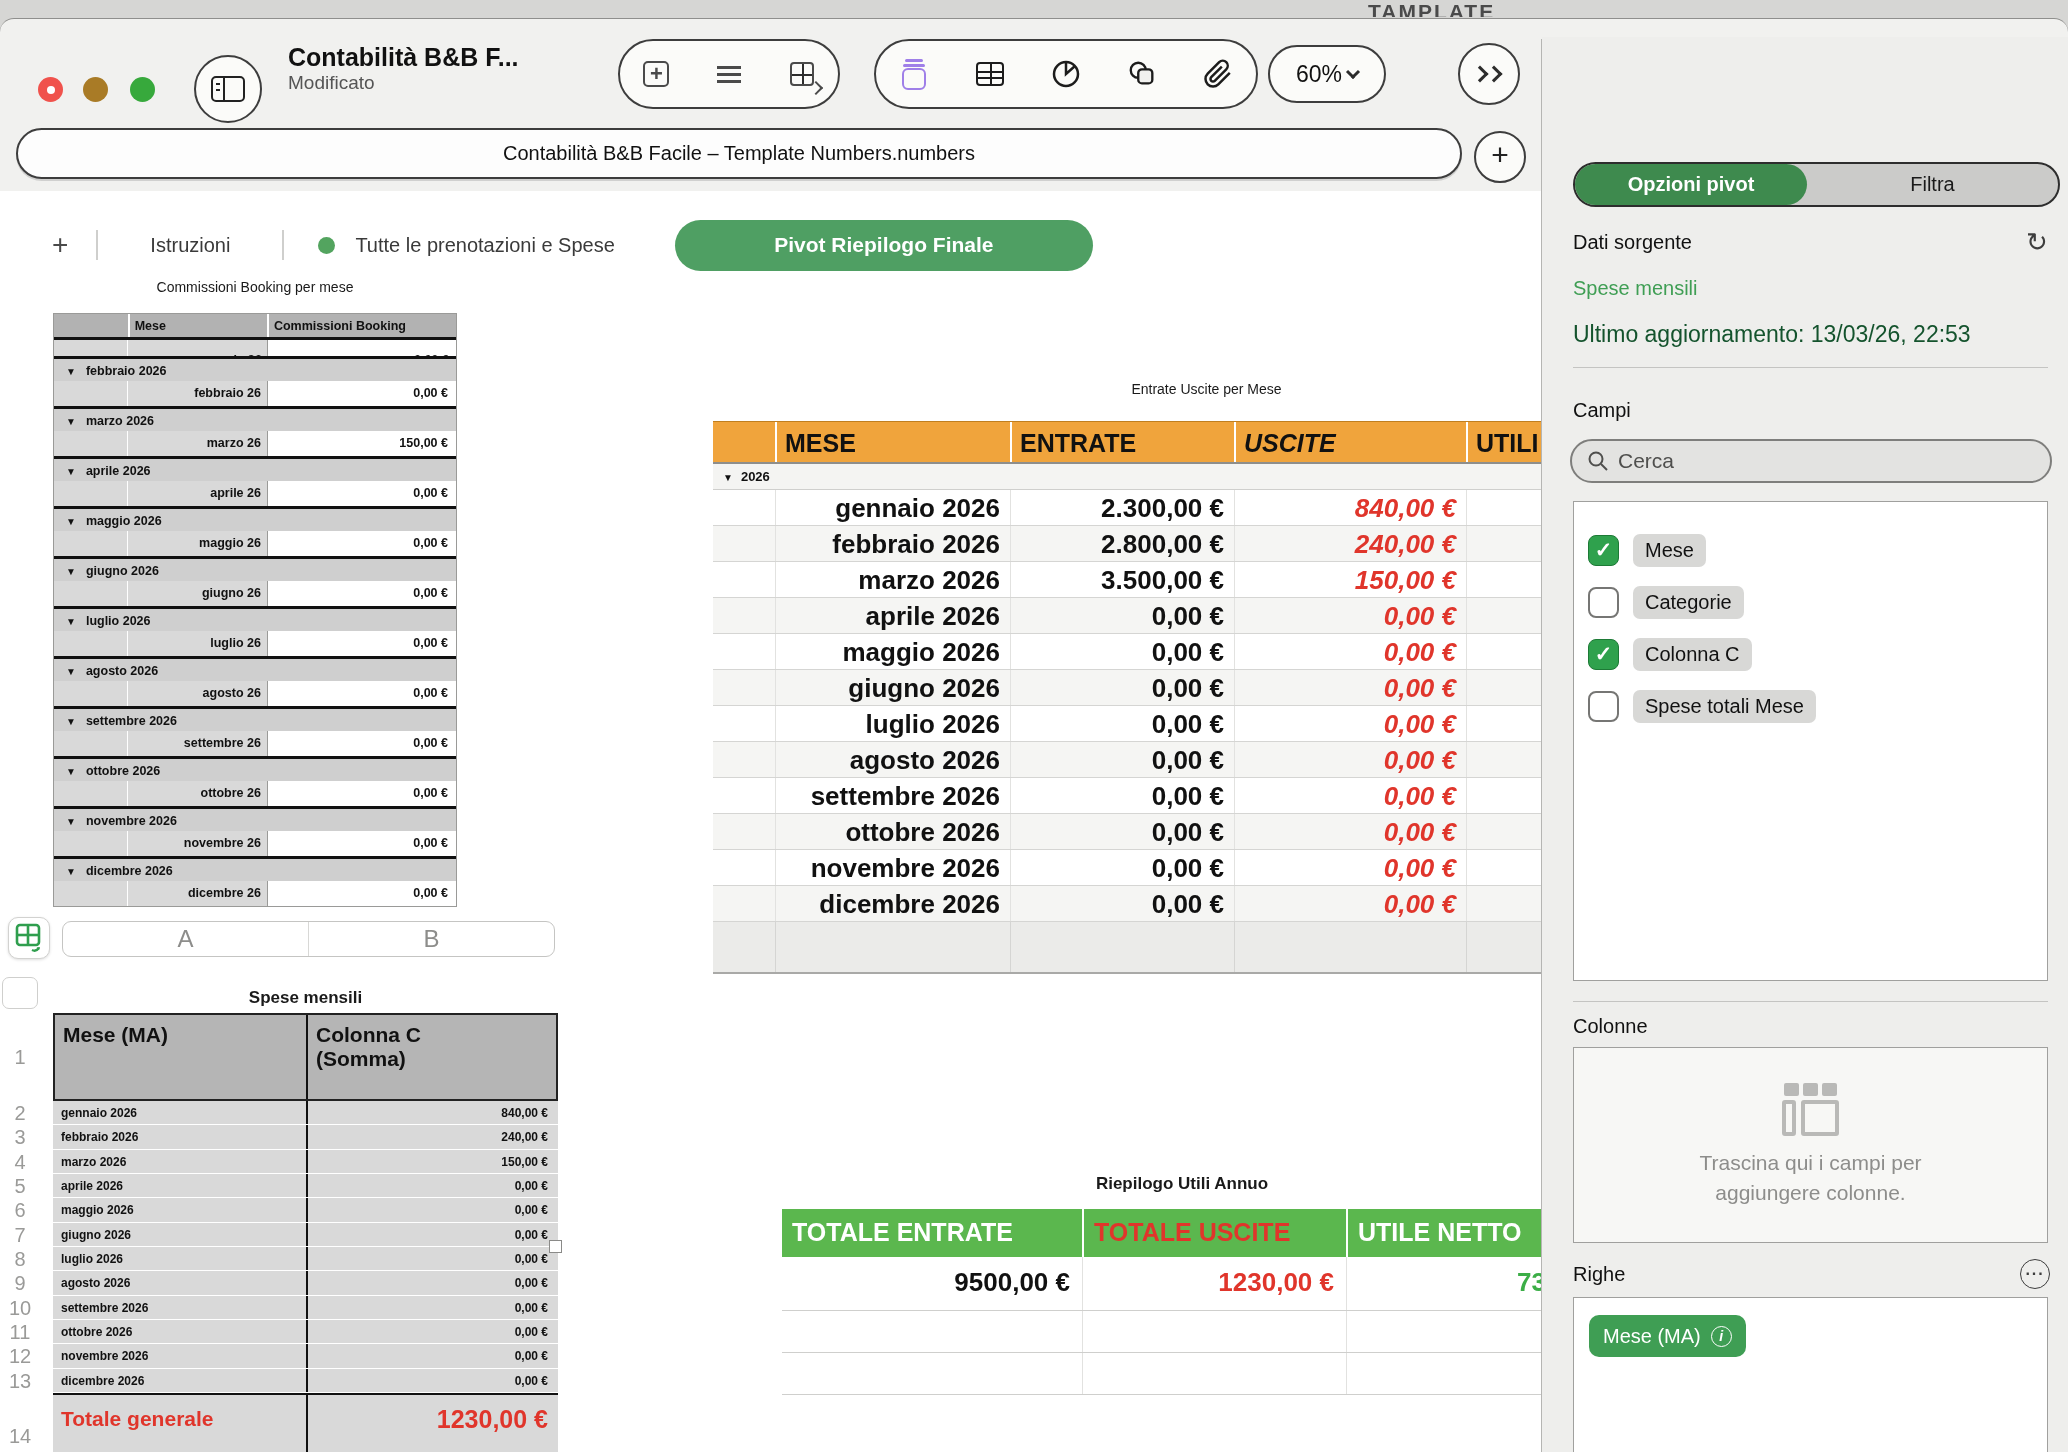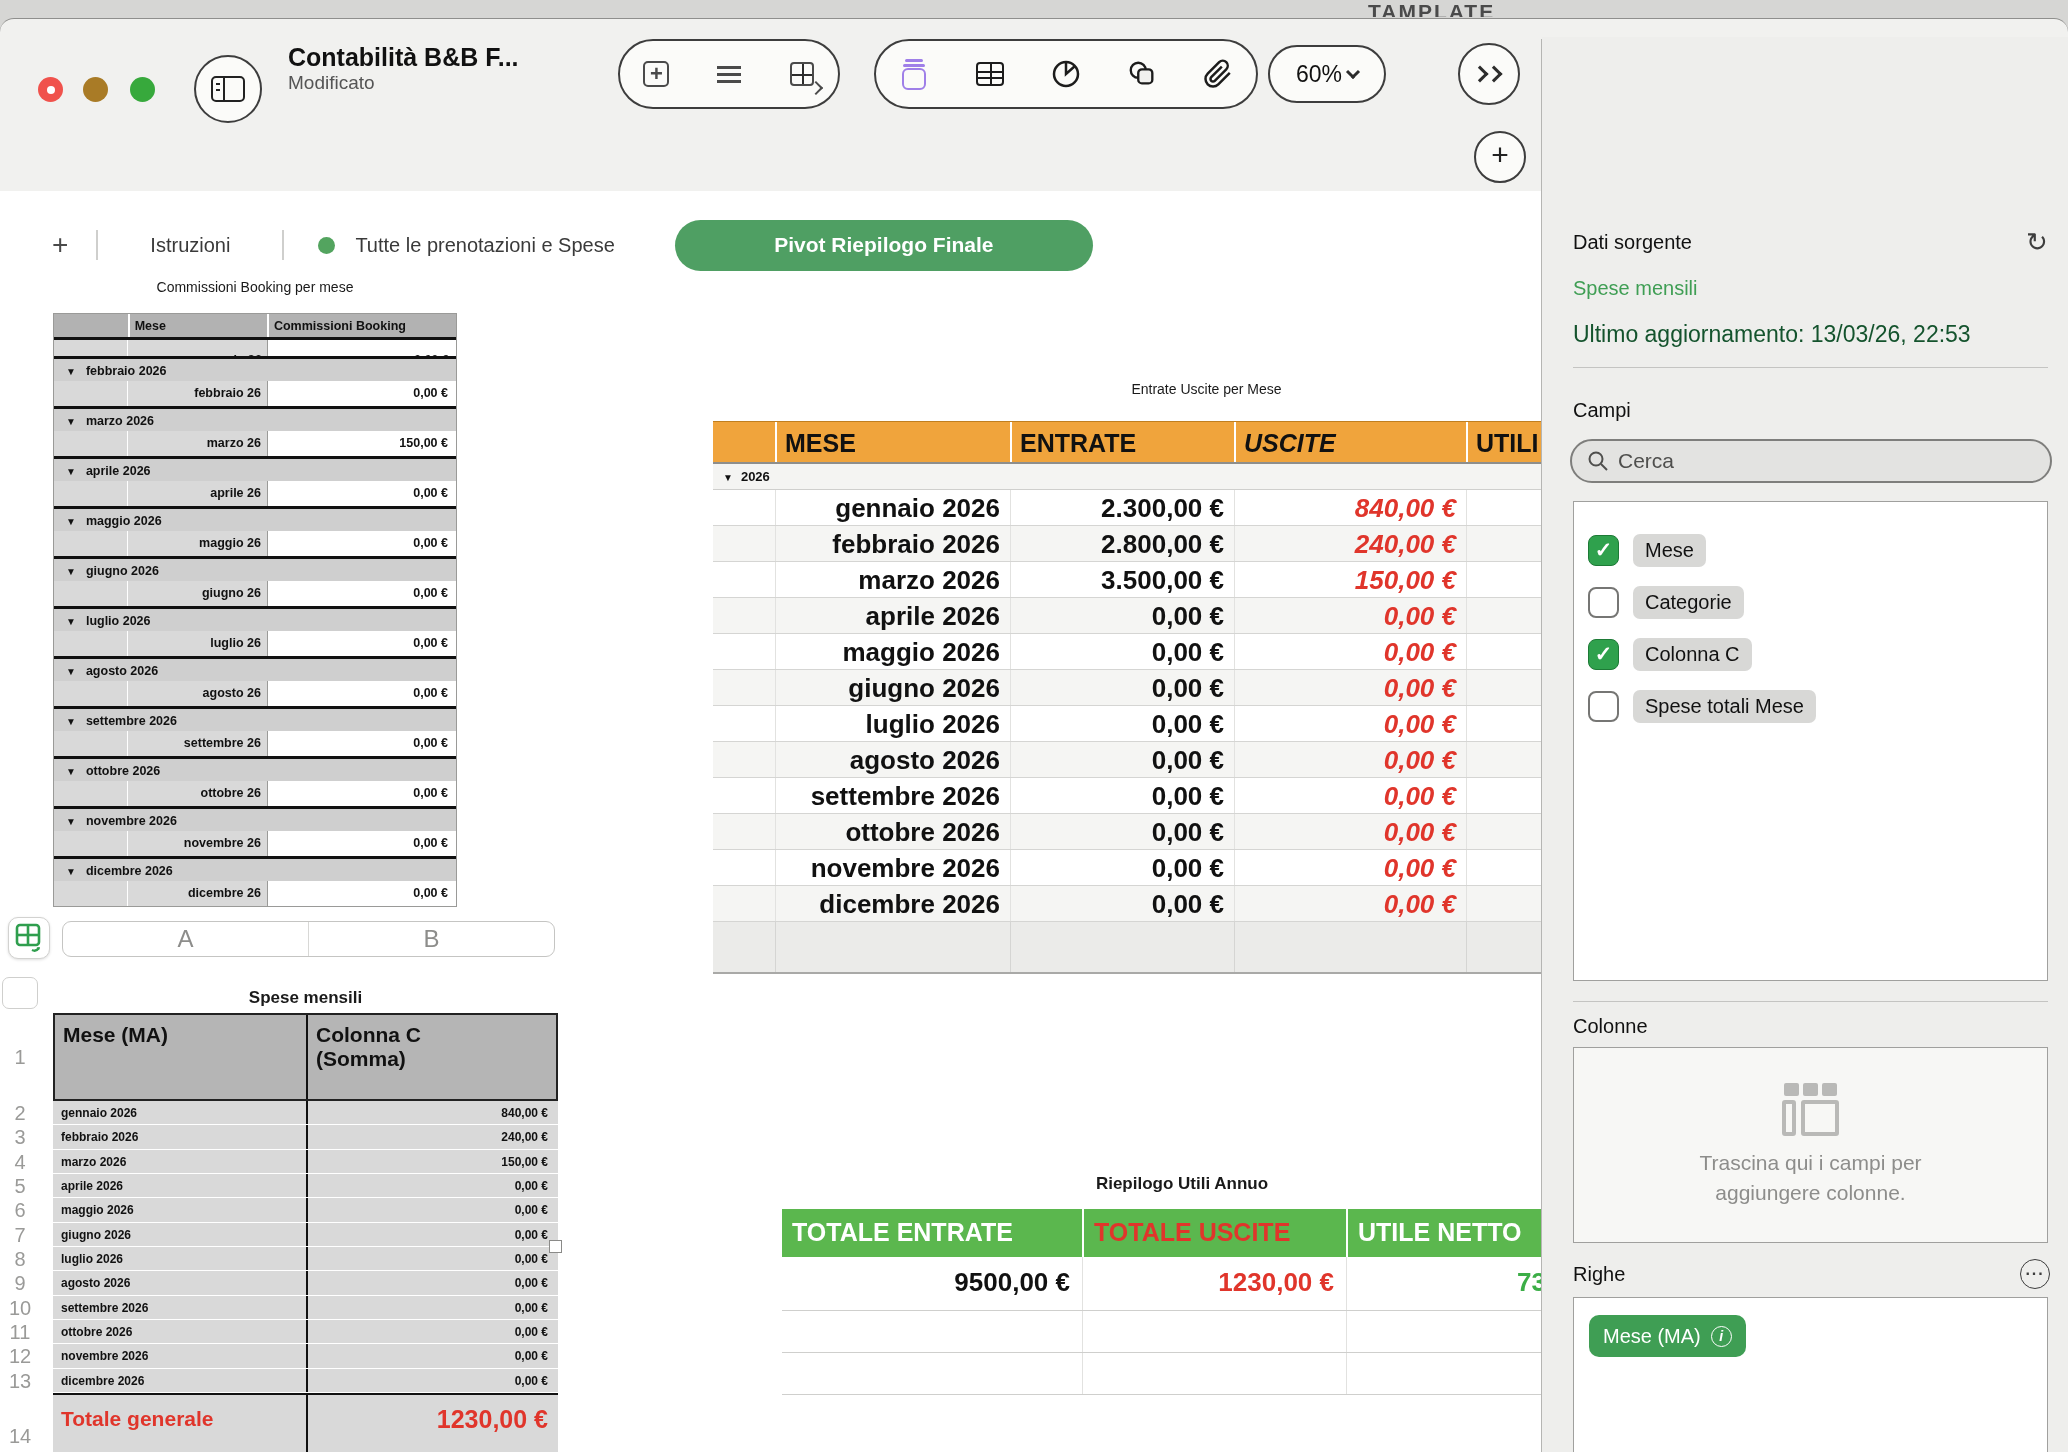--- a/index.html
+++ b/index.html
@@ -225,20 +225,23 @@
         </svg>
       <span style="width:58px;height:58px;border-radius:50%;background:#a6a6a4;display:flex;align-items:center;justify-content:center;margin-left:8px;">
         <span>
           <i style="display:block;width:26px;border-top:3.5px solid #1a1a1a;margin:5px 0;"></i>
           <i style="display:block;width:26px;border-top:3.5px solid #1a1a1a;margin:5px 0;"></i>
           <i style="display:block;width:26px;border-top:3.5px solid #1a1a1a;margin:5px 0;"></i>
         </span>
       </span>
     </div>
 
+    <div class="filebar">
+      <span>Contabilità B&amp;B Facile – Template Numbers.numbers</span>
+    </div>
     <div class="circle-btn" style="left:1474px;top:112px;width:52px;height:52px;">
       <span style="font-size:30px;color:#222;margin-top:-4px;">+</span>
     </div>
 
     <div class="canvas">
 
       <div class="sheettabs">
         <span style="font-size:28px;color:#4a4a4a;margin-left:52px;">+</span>
         <span class="tabdiv"></span>
         <span style="font-size:20px;margin:0 24px;">Istruzioni</span>
@@ -553,20 +556,24 @@
             <div class="c1" style="border-left:none;"></div>
             <div class="c2"></div>
             <div class="c3"></div>
           </div>
       </div>
     </div>
 
     <div class="vdivider"></div>
 
     <div class="sidebar">
+      <div class="seg">
+        <div class="on">Opzioni pivot</div>
+        <div class="off">Filtra</div>
+      </div>
 
       <div class="sb-text" style="top:194px;">Dati sorgente</div>
       <div style="position:absolute;left:484px;top:190px;font-size:26px;color:#3d3d3d;">↻</div>
       <div class="sb-text" style="top:240px;color:#3f9e54;">Spese mensili</div>
       <div class="sb-text" style="top:284px;color:#14532d;font-size:23px;">Ultimo aggiornamento: 13/03/26, 22:53</div>
       <div class="sb-hr" style="top:330px;"></div>
 
       <div class="sb-text" style="top:362px;">Campi</div>
       <div class="search">
         <svg width="24" height="24" viewBox="0 0 24 24" style="margin-right:8px;">

